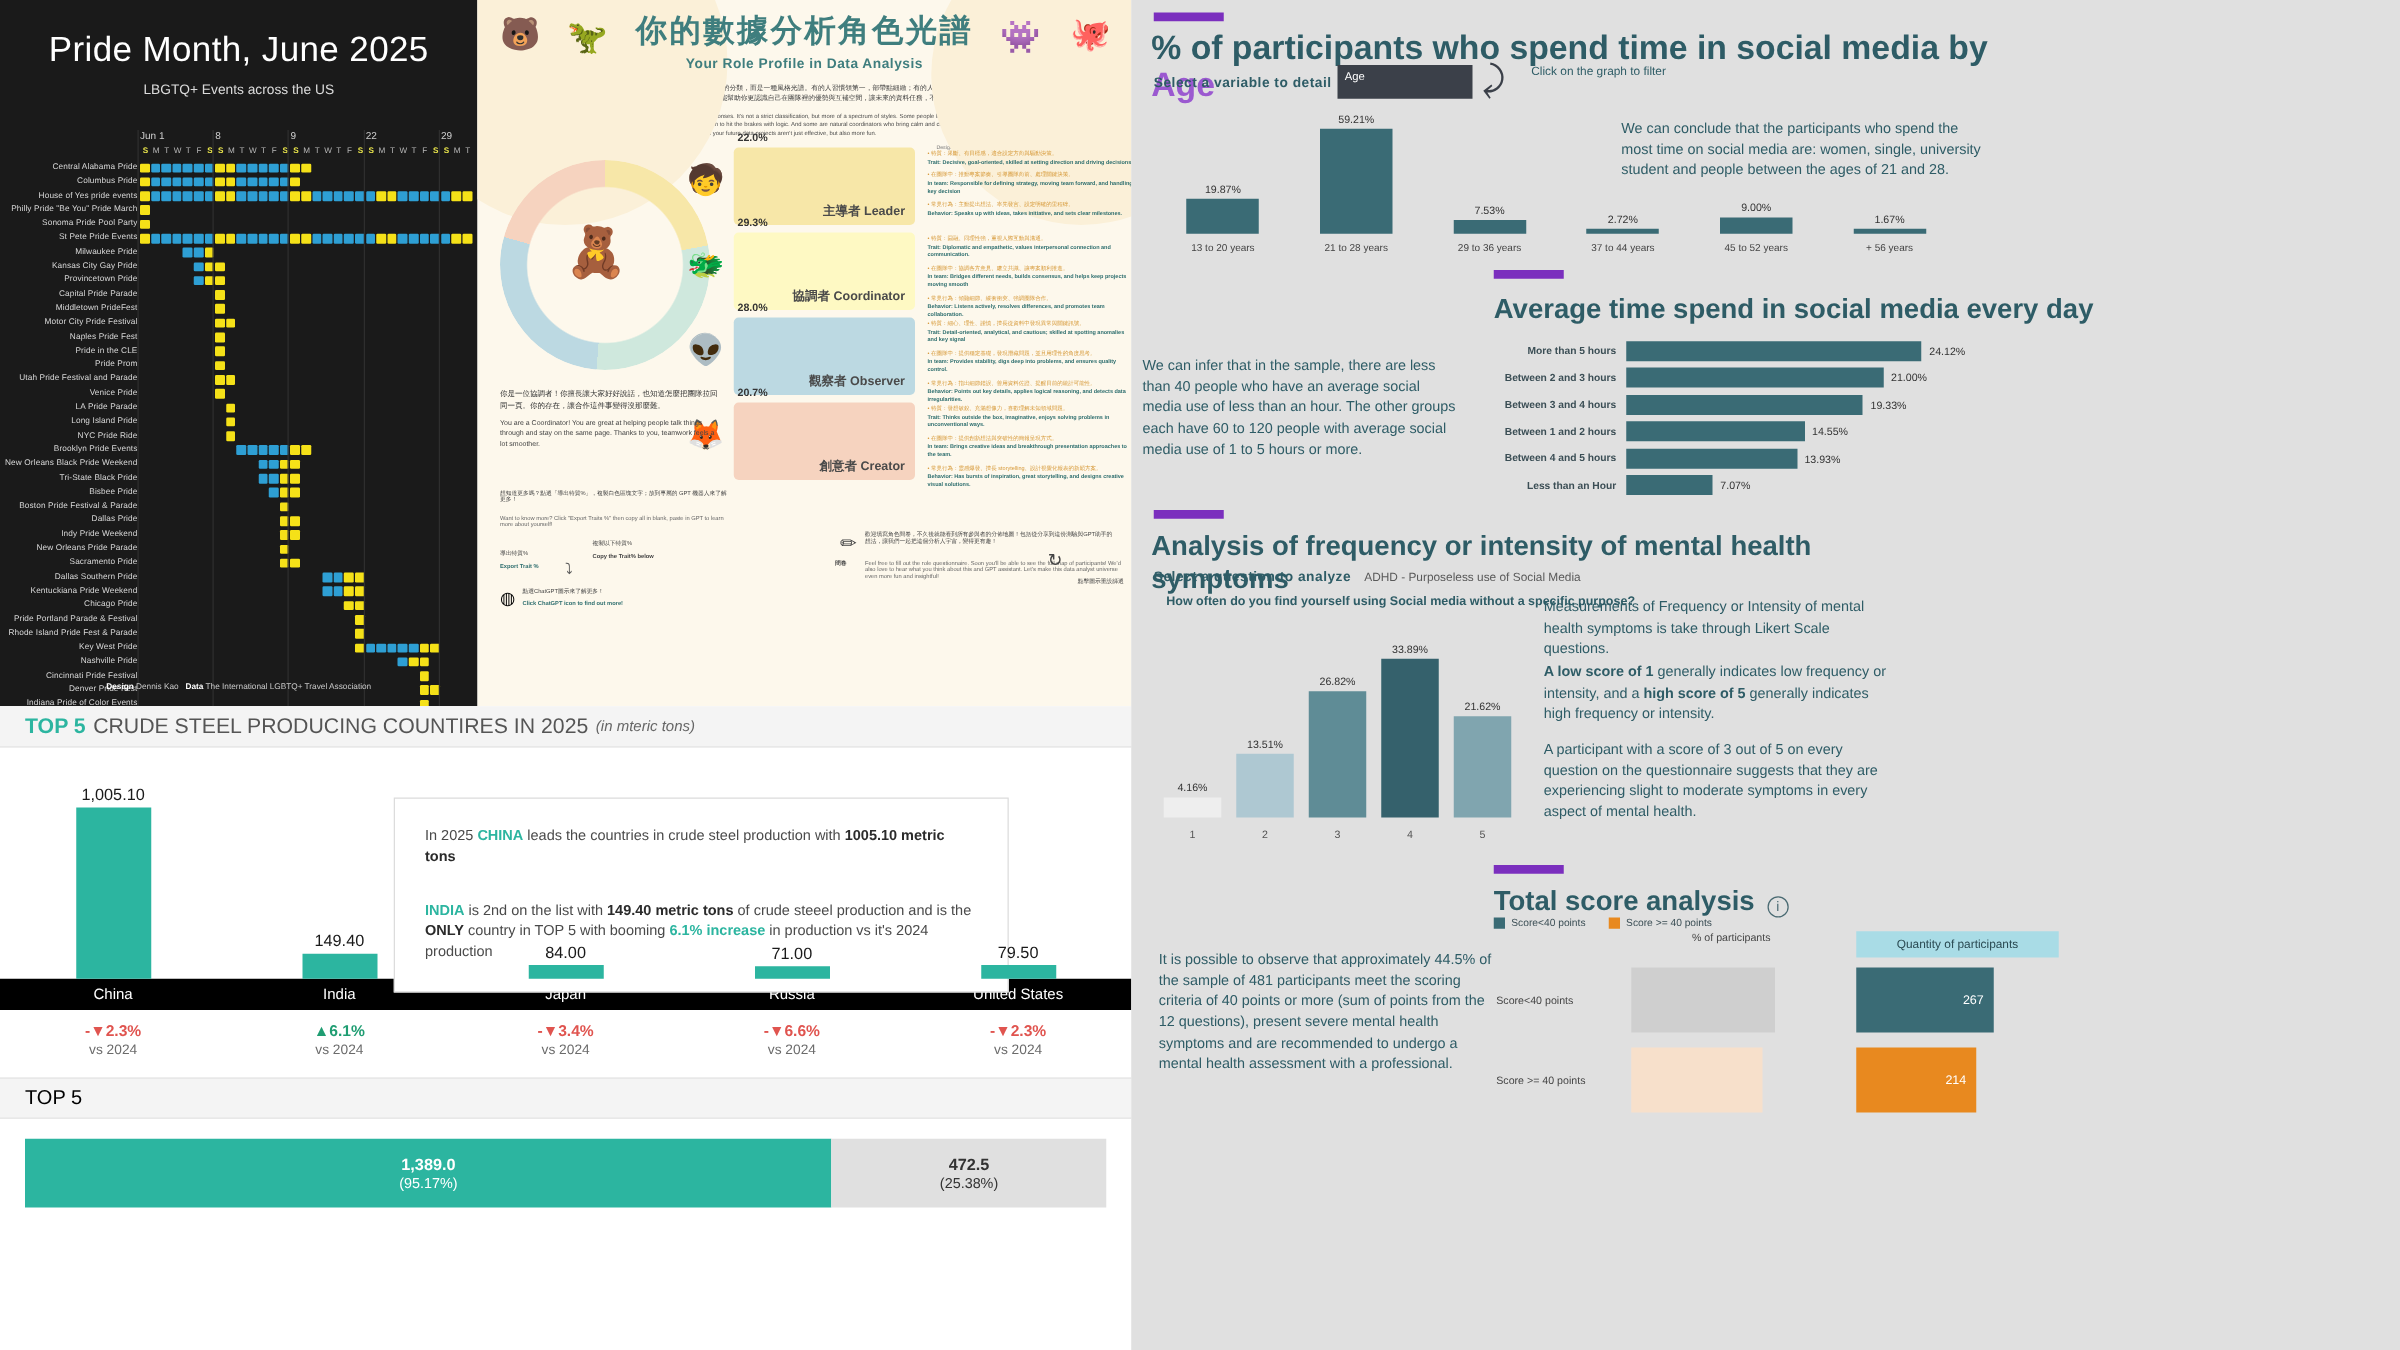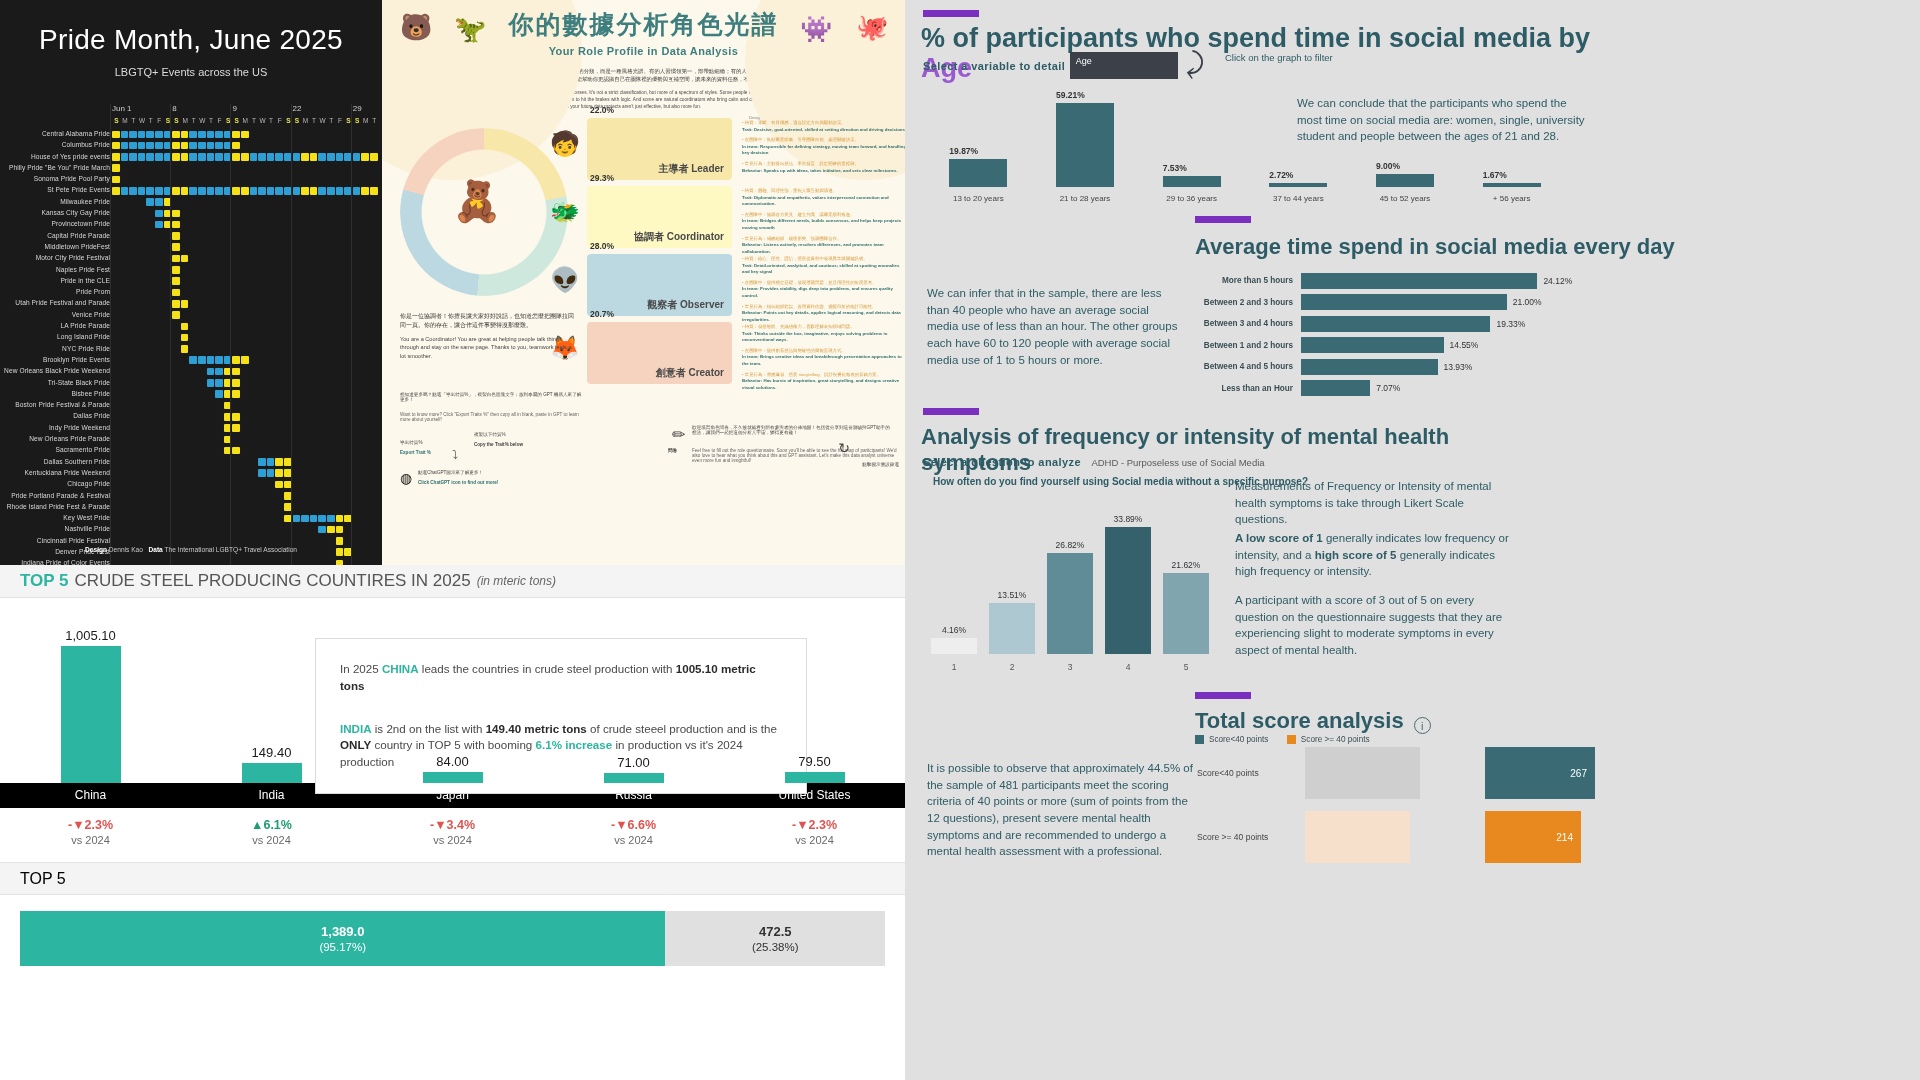--- a/index.html
+++ b/index.html
@@ -90,21 +90,21 @@
 
   
   #dash { position: absolute; left: 905px; top: 0; width: 1015px; height: 1080px; background: #e0e0e0; color: #2e5c66; overflow: hidden; }
   .accent-bar { width: 56px; height: 7px; background: #7b2fbe; }
   .dash-h1 { font-size: 27px; font-weight: bold; color: #2e5c66; line-height: 1.1; margin-top: 6px; }
   .dash-h1 .age { color: #9b59d0; }
   .dash-h2 { font-size: 22px; font-weight: bold; color: #2e5c66; margin-top: 6px; }
   .select-lbl { font-size: 11px; font-weight: bold; color: #2e5c66; letter-spacing: .4px; }
   .select-box { display: inline-block; background: #3b4049; color: #fff; font-size: 9px; padding: 4px 6px 13px 6px; width: 108px; vertical-align: middle; }
   .hint { font-size: 9.5px; color: #2e5c66; }
-  .vbar-col { position: absolute; bottom: 18px; text-align: left; font-weight: bold; }
+  .vbar-col { position: absolute; bottom: 18px; text-align: center; }
   .vbar { background: #3a6b75; margin: 0 auto; }
   .vbar-lab { font-size: 8px; color: #444; position: absolute; bottom: 3px; width: 100%; text-align: center; }
   .vbar-val { font-size: 8.5px; color: #333; margin-bottom: 3px; }
   .note-txt { font-size: 11.5px; line-height: 1.45; color: #2e5c66; }
   .note-txt b { font-weight: bold; }
   .hbar-row { display: flex; align-items: center; height: 21.5px; margin-bottom: 0; }
   .hbar-lab { width: 108px; text-align: right; font-size: 8.2px; font-weight: bold; color: #3b4e55; padding-right: 8px; }
   .hbar { height: 16px; background: #3a6b75; }
   .hbar-val { font-size: 8.5px; color: #333; margin-left: 6px; }
   .q-title { font-size: 10px; font-weight: bold; color: #2e5c66; }
@@ -727,21 +727,21 @@
       <div class="hbar" style="width:136.514px;background:#3a6b75"></div>
       <div class="hbar-val">13.93%</div>
     </div>
         <div class="hbar-row">
       <div class="hbar-lab">Less than an Hour</div>
       <div class="hbar" style="width:69.286px;background:#3a6b75"></div>
       <div class="hbar-val">7.07%</div>
     </div>
       </div>
 
-    <div style="position:absolute;left:22px;top:285px;width:255px" class="note-txt">
+    <div style="position:absolute;left:9px;top:285px;width:255px" class="note-txt">
       <span>We can infer that in the sample, there are less than 40 people who have an average social media use of less than an hour. The other groups each have 60 to 120 people with average social media use of 1 to 5 hours or more.</span>
     </div>
 
     <div style="position:absolute;left:18px;top:408px" class="accent-bar"></div>
     <div style="position:absolute;left:16px;top:418px;width:620px" class="dash-h2">Analysis of frequency or intensity of mental health symptoms</div>
     <div style="position:absolute;left:18px;top:452px">
       <span class="select-lbl">Select a question to analyze</span>
       <span style="font-size:9.5px;color:#5a5a5a;margin-left:6px">ADHD - Purposeless use of Social Media</span>
     </div>
     <div style="position:absolute;left:28px;top:476px" class="q-title">How often do you find yourself using Social media without a specific purpose?</div>
@@ -791,20 +791,26 @@
       <span>Score&lt;40 points</span>
     </span>
     <span class="legend-item">
       <span class="legend-sw" style="background:#e8891f"></span>
       <span>Score &gt;= 40 points</span>
     </span></div>
 
     <div style="position:absolute;left:22px;top:760px;width:268px" class="note-txt">It is possible to observe that approximately 44.5% of the sample of 481 participants meet the scoring criteria of 40 points or more (sum of points from the 12 questions), present severe mental health symptoms and are recommended to undergo a mental health assessment with a professional.</div>
 
     <div id="total-table" style="position:absolute;left:292px;top:745px;width:690px">
+        <div style="display:flex;margin-bottom:6px">
+      <div style="width:108px"></div>
+      <div style="width:160px;text-align:center" class="tbl-hdr">% of participants</div>
+      <div style="width:20px"></div>
+      <div style="width:162px" class="qty-tab">Quantity of participants</div>
+    </div>
         <div style="display:flex;align-items:center;height:56px;margin-bottom:8px">
       <div style="width:108px;font-size:8.5px;color:#444;text-align:left">Score&lt;40 points</div>
       <div style="width:160px;display:flex;justify-content:flex-start">
         <div style="width:115px;height:52px;background:#cfcfcf"></div>
       </div>
       <div style="width:20px"></div>
       <div style="display:flex;align-items:center">
         <div style="width:110px;height:52px;background:#3a6b75;color:#ffffff;display:flex;align-items:center;justify-content:flex-end;padding-right:8px;font-size:10px">
           <span>267</span>
         </div>

